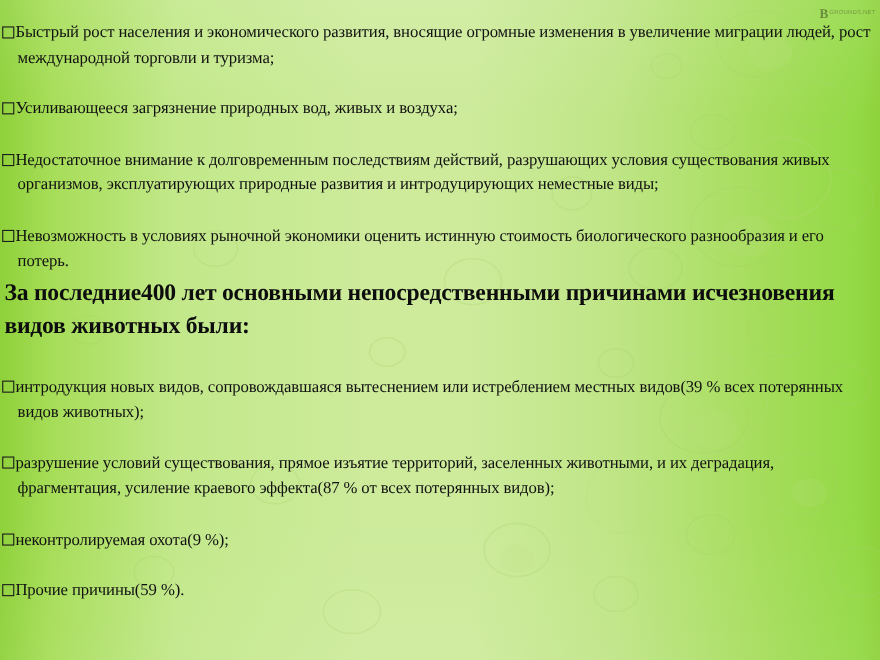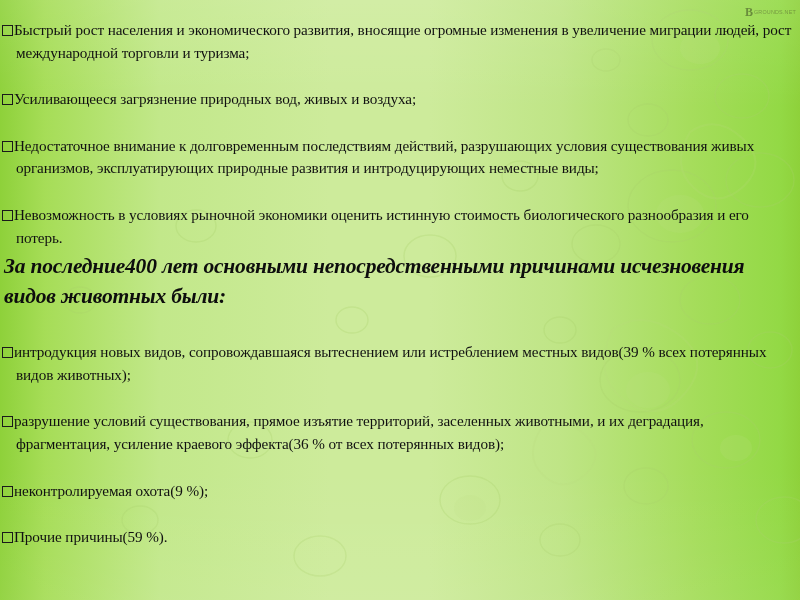--- a/index.html
+++ b/index.html
@@ -91,21 +91,20 @@
   .bullet-row {
     padding-left: 14px;
     text-indent: -14px;
   }
   .spacer-md { height: 24px; }
   .spacer-lg { height: 30px; }
 
   .heading {
     color: #0d0d0d;
     font-weight: bold;
-    font-style: italic;
     font-size: 21.5px;
     line-height: 30px;
     letter-spacing: -0.2px;
     padding-left: 2px;
     margin: 2px 0 0 0;
   }
 
   .watermark {
     position: absolute;
     top: 6px;
@@ -213,21 +212,21 @@
 
     <div class="spacer-lg"></div>
 
     <div class="bullet-row">
       <span class="marker"></span><span class="btext">интродукция новых видов, сопровождавшаяся вытеснением или истреблением местных видов(39 % всех потерянных видов животных);</span>
     </div>
 
     <div class="spacer-md"></div>
 
     <div class="bullet-row">
-      <span class="marker"></span><span class="btext">разрушение условий существования, прямое изъятие территорий, заселенных животными, и их деградация, фрагментация, усиление краевого эффекта(36 % от всех потерянных видов);</span>
+      <span class="marker"></span><span class="btext">разрушение условий существования, прямое изъятие территорий, заселенных животными, и их деградация, фрагментация, усиление краевого эффекта(87 % от всех потерянных видов);</span>
     </div>
 
     <div class="spacer-md"></div>
 
     <div class="bullet-row">
       <span class="marker"></span><span class="btext">неконтролируемая охота(9 %);</span>
     </div>
 
     <div class="spacer-md"></div>
 

